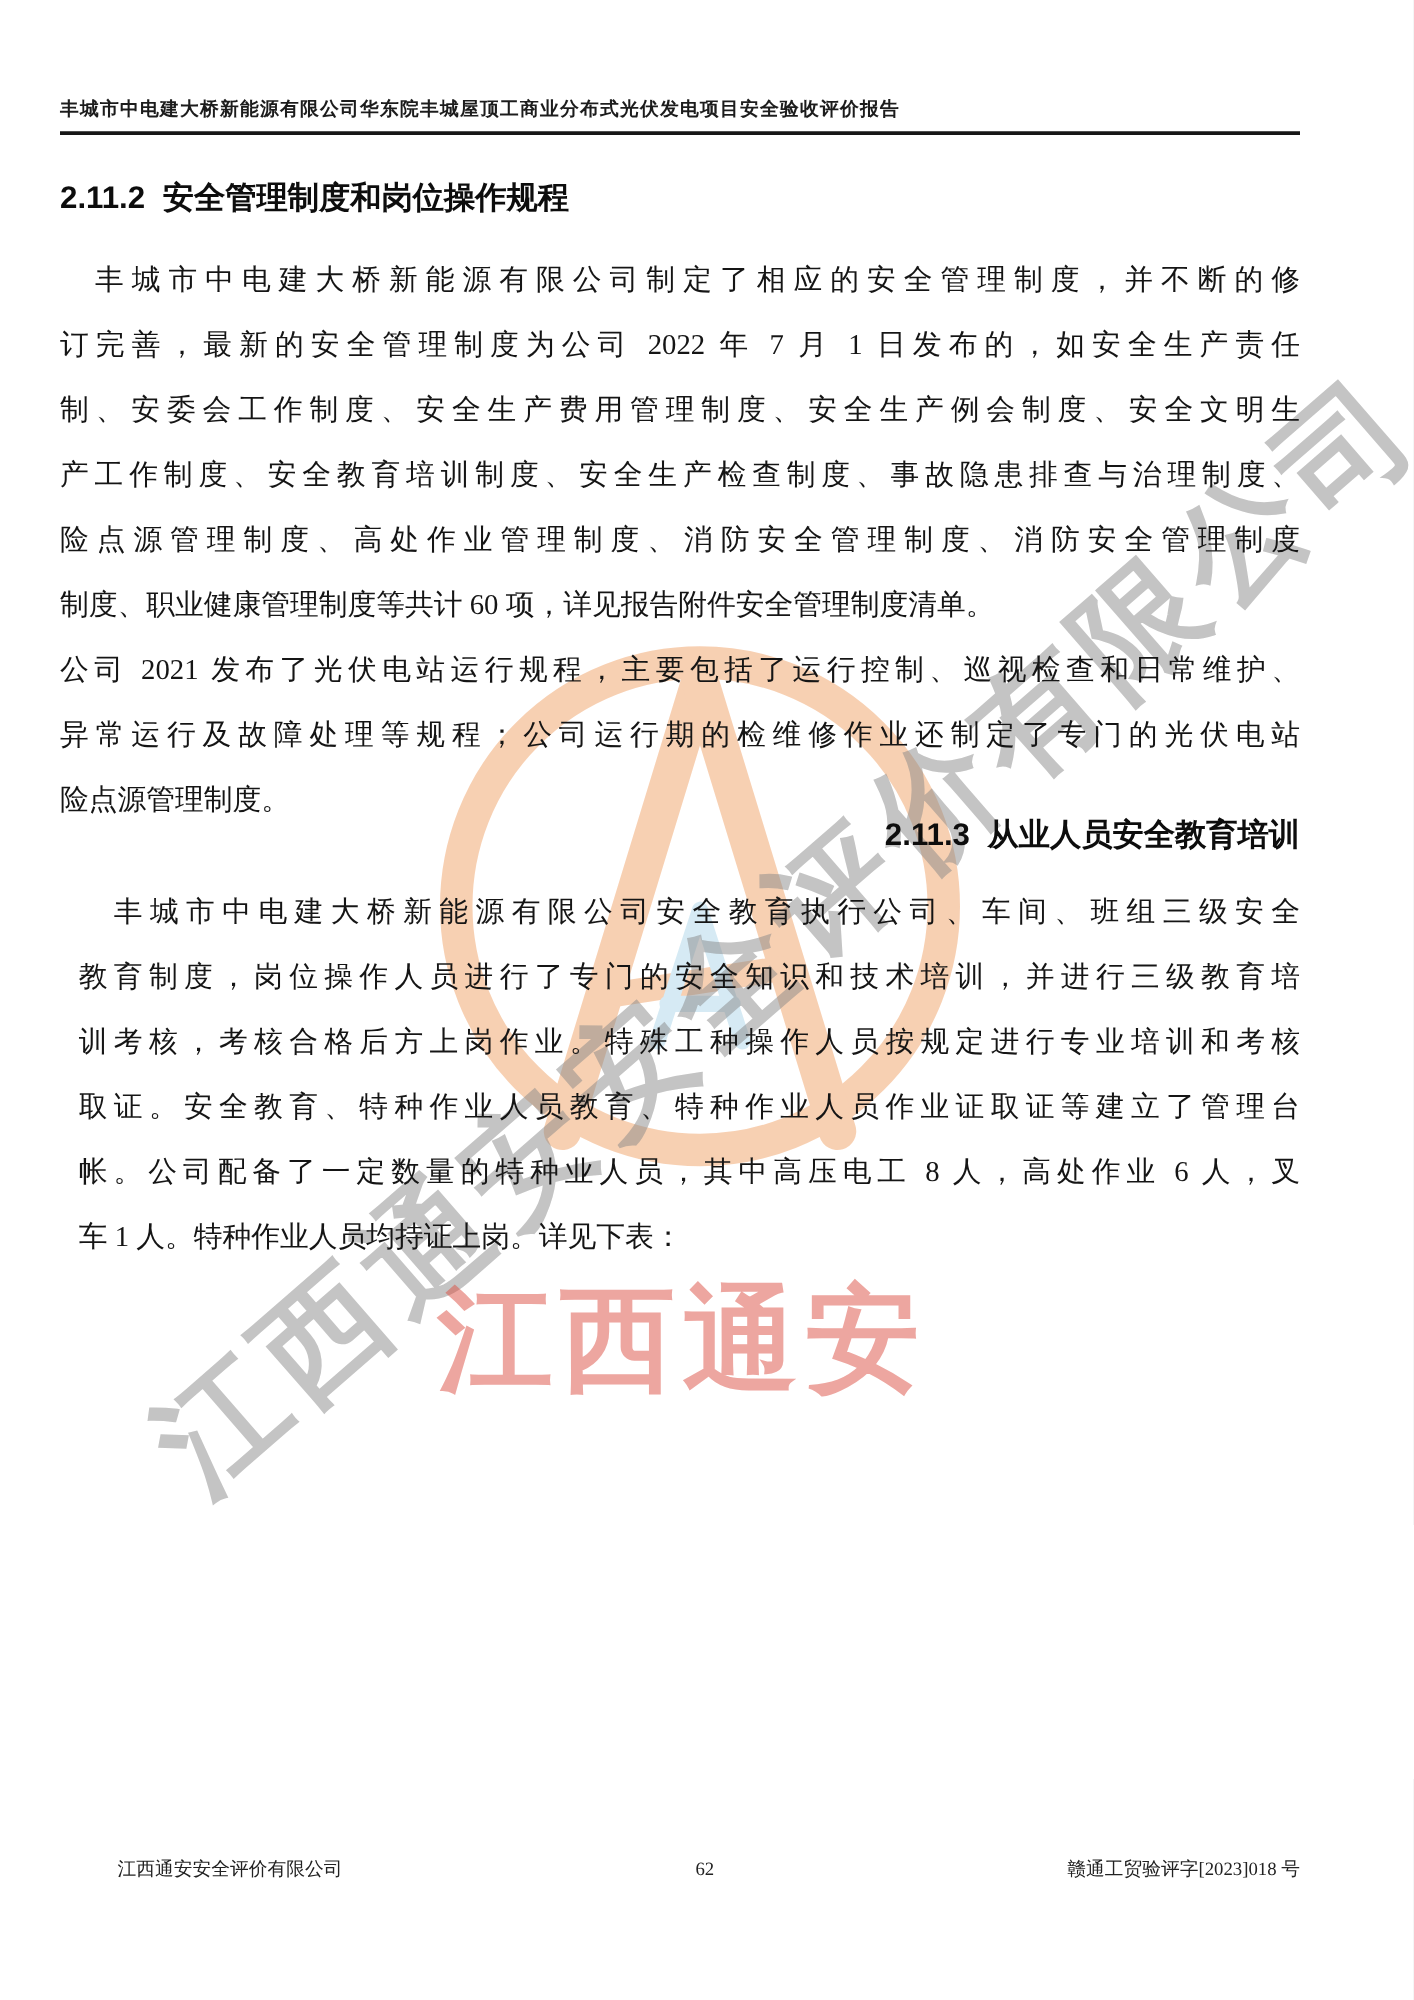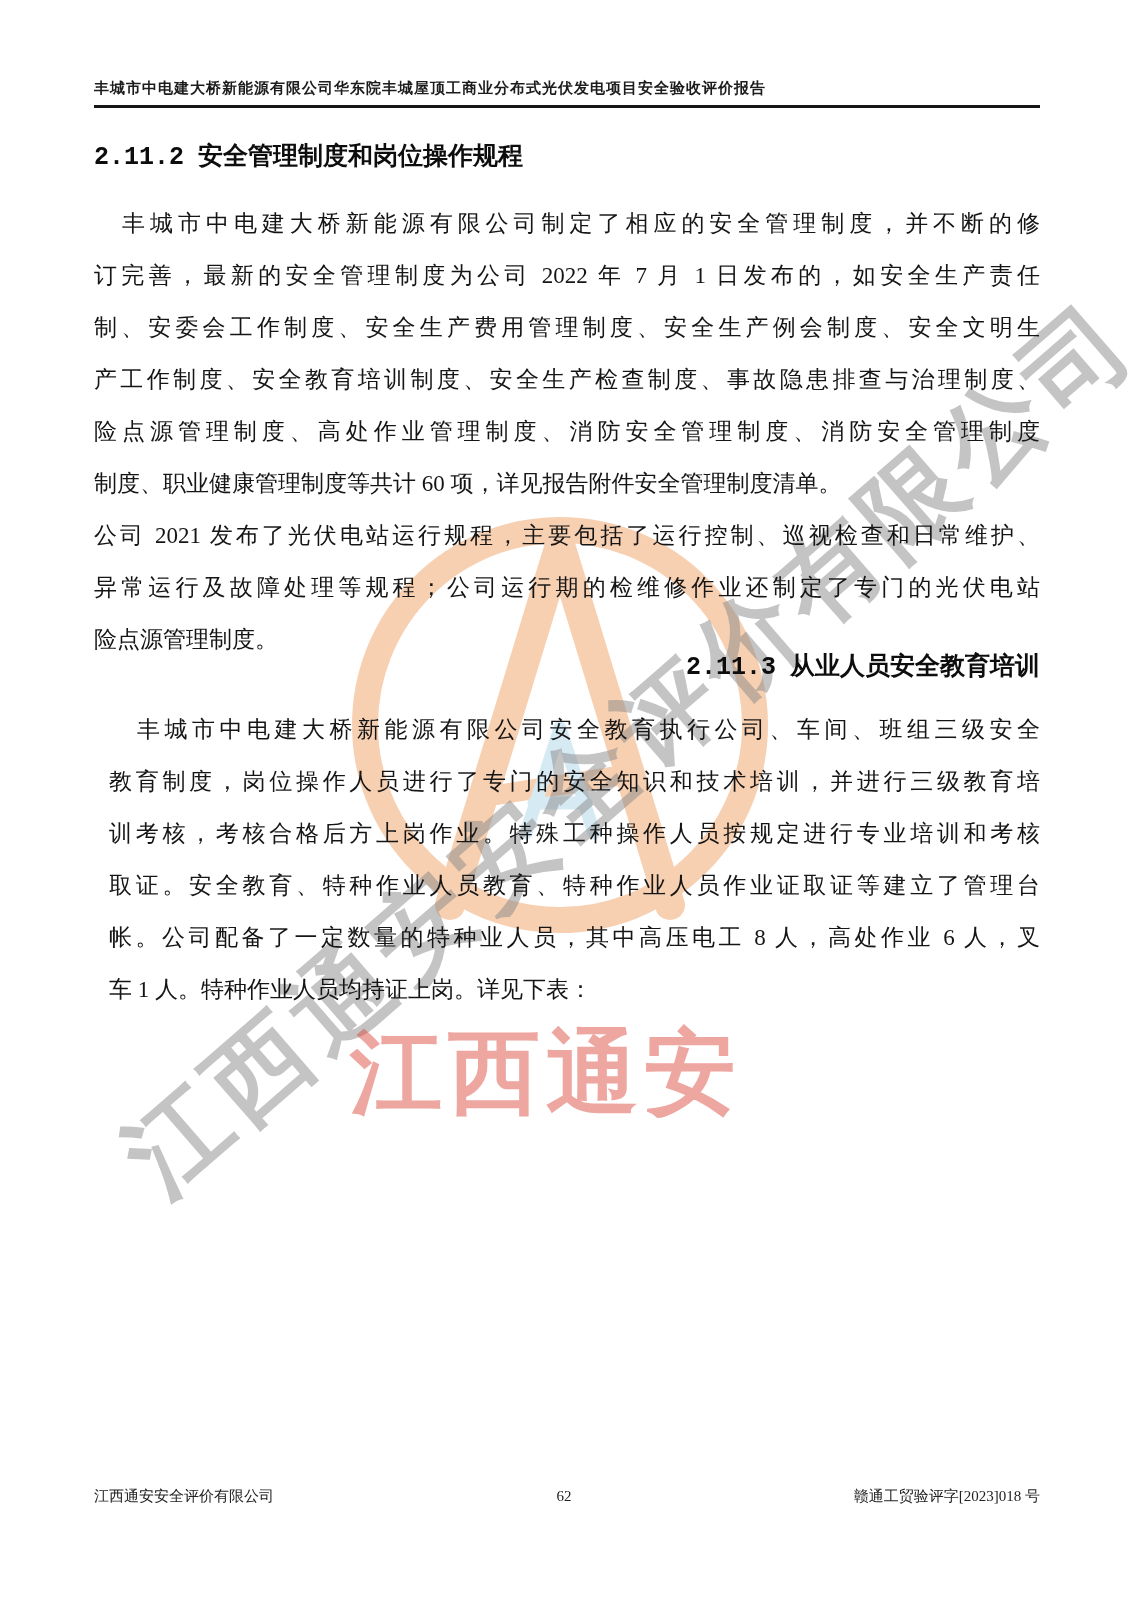--- a/index.html
+++ b/index.html
@@ -20,29 +20,29 @@
     color:var(--gray_text,#8a8a8a);opacity:.5;
     transform:rotate(-41deg);transform-origin:0 50%;
   }
   .wm-red{
     left:350px;top:1026px;white-space:nowrap;
     font-family:"Liberation Sans","DejaVu Sans",sans-serif;font-weight:bold;
     font-size:92px;line-height:1;letter-spacing:6px;
     color:var(--red_text,#dc4f43);opacity:.5;
   }
   
-  .content{position:relative;z-index:1;padding:78px 91px 0 94px;}
+  .content{position:relative;z-index:1;padding:78px 91px 0 48px;}
   .doc-header{
     font-family:"Liberation Sans","DejaVu Sans",sans-serif;
     font-weight:bold;font-size:15px;line-height:20px;letter-spacing:1px;
     color:#1c1c1c;border-bottom:3px solid #161616;padding-bottom:7px;
   }
   h2.sec{
     margin:32px 0 0 0;font-size:25px;line-height:36px;font-weight:bold;color:#0d0d0d;
-    font-family:Liberation Mono, monospace;
+    font-family:Liberation Sans, sans-serif;
   }
   h2.sec .num{margin-right:14px;}
   h2.sec-2{margin-top:-16px;text-align:right;}
   .para{font-size:23px;color:#151515;}
   .para .line{
     height:52px;line-height:52px;overflow:hidden;
     text-align:justify;text-align-last:justify;
   }
   .para .line.last{text-align-last:left;}
   .indent-first .line.first{text-indent:28px;}

